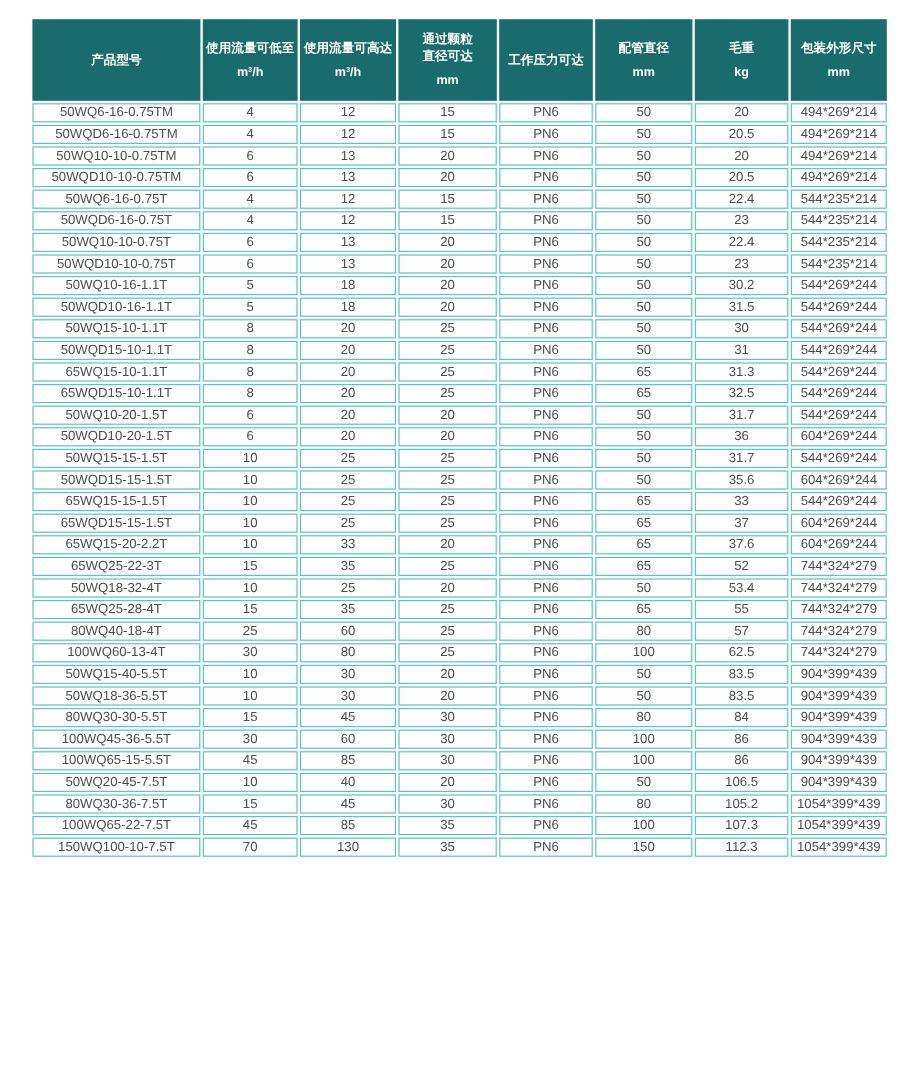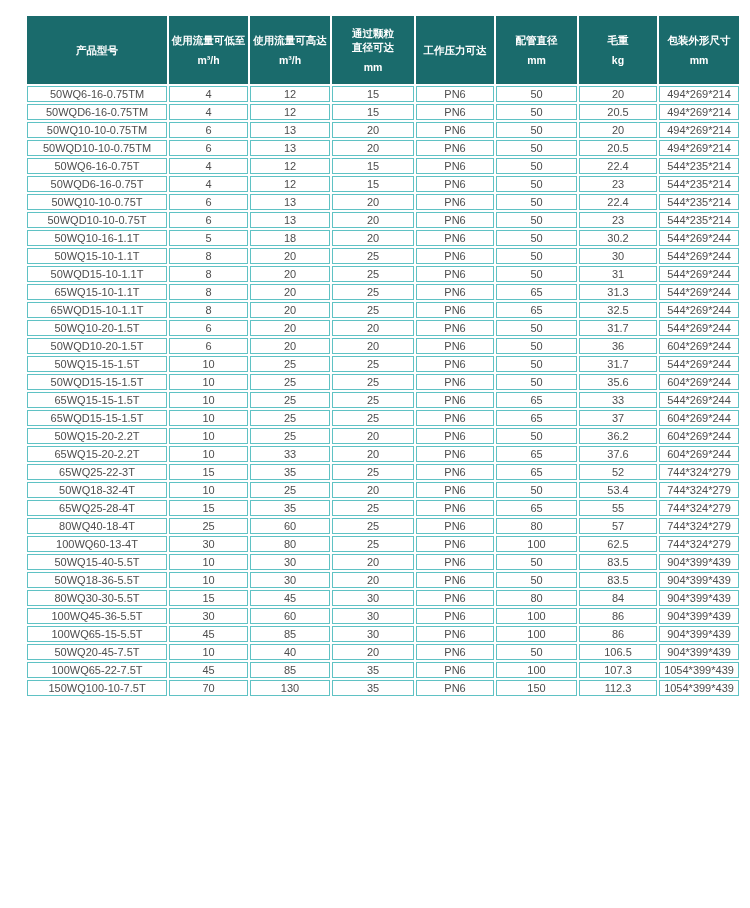--- a/index.html
+++ b/index.html
@@ -180,20 +180,30 @@
           <td>50WQ10-16-1.1T</td>
           <td>5</td>
           <td>18</td>
           <td>20</td>
           <td>PN6</td>
           <td>50</td>
           <td>30.2</td>
           <td>544*269*244</td>
         </tr>
         <tr>
+          <td>50WQD10-16-1.1T</td>
+          <td>5</td>
+          <td>18</td>
+          <td>20</td>
+          <td>PN6</td>
+          <td>50</td>
+          <td>31.5</td>
+          <td>544*269*244</td>
+        </tr>
+        <tr>
           <td>50WQ15-10-1.1T</td>
           <td>8</td>
           <td>20</td>
           <td>25</td>
           <td>PN6</td>
           <td>50</td>
           <td>30</td>
           <td>544*269*244</td>
         </tr>
         <tr>
@@ -277,30 +287,20 @@
           <td>544*269*244</td>
         </tr>
         <tr>
           <td>65WQD15-15-1.5T</td>
           <td>10</td>
           <td>25</td>
           <td>25</td>
           <td>PN6</td>
           <td>65</td>
           <td>37</td>
-          <td>604*269*244</td>
-        </tr>
-        <tr>
-          <td>50WQ15-20-2.2T</td>
-          <td>10</td>
-          <td>25</td>
-          <td>20</td>
-          <td>PN6</td>
-          <td>50</td>
-          <td>36.2</td>
           <td>604*269*244</td>
         </tr>
         <tr>
           <td>65WQ15-20-2.2T</td>
           <td>10</td>
           <td>33</td>
           <td>20</td>
           <td>PN6</td>
           <td>65</td>
           <td>37.6</td>
@@ -408,20 +408,30 @@
         </tr>
         <tr>
           <td>50WQ20-45-7.5T</td>
           <td>10</td>
           <td>40</td>
           <td>20</td>
           <td>PN6</td>
           <td>50</td>
           <td>106.5</td>
           <td>904*399*439</td>
+        </tr>
+        <tr>
+          <td>80WQ30-36-7.5T</td>
+          <td>15</td>
+          <td>45</td>
+          <td>30</td>
+          <td>PN6</td>
+          <td>80</td>
+          <td>105.2</td>
+          <td>1054*399*439</td>
         </tr>
         <tr>
           <td>100WQ65-22-7.5T</td>
           <td>45</td>
           <td>85</td>
           <td>35</td>
           <td>PN6</td>
           <td>100</td>
           <td>107.3</td>
           <td>1054*399*439</td>

